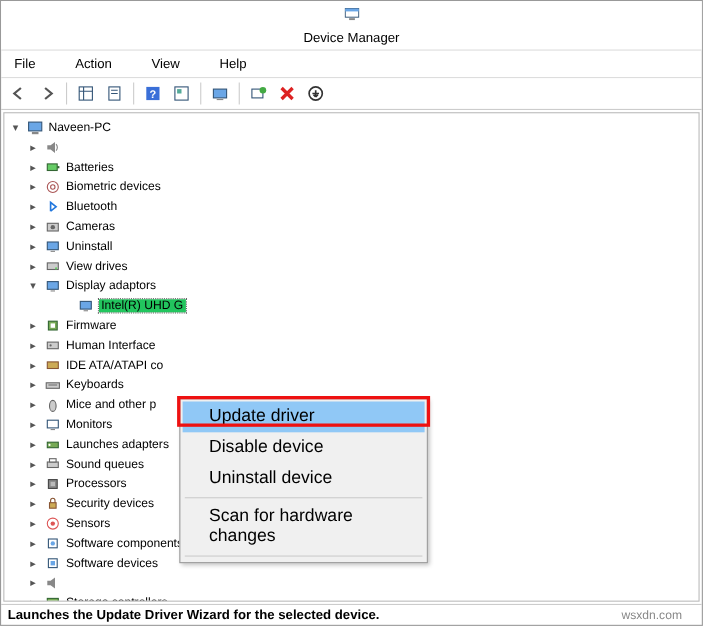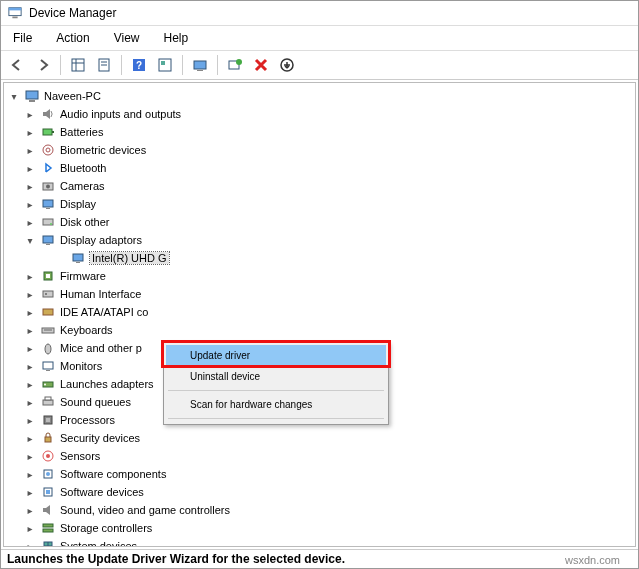--- a/index.html
+++ b/index.html
@@ -15,29 +15,30 @@
     border: 1px solid #999;
     position: relative;
   }
   .titlebar {
     display: flex;
     align-items: center;
     gap: 6px;
     padding: 4px 6px;
     background: #fff;
     border-bottom: 1px solid #ddd;
+    flex-direction: column;
   }
   .titlebar-icon {
     width: 16px; height: 16px;
     display:flex;align-items:center;justify-content:center;
   }
   .titlebar-title { font-size: 12px; }
   .menubar {
     display: flex;
-    gap: 8px;
+    gap: 20px;
     padding: 2px 4px;
     border-bottom: 1px solid #ddd;
     align-items: flex-end;
   }
   .menubar .menu-item {
     padding: 3px 8px;
     cursor: default;
   }
   .toolbar {
     display: flex;
@@ -76,38 +77,38 @@
     cursor: default;
   }
   .exp.spacer { visibility: hidden; }
   .node .ic {
     width: 16px; height: 16px;
     display:flex;align-items:center;justify-content:center;
     font-size: 12px;
   }
   .node .lbl { font-size: 11px; }
   .selected {
-    background: #e5e5e5;
+    background: #22c55e;
     outline: 1px dotted #666;
     padding: 0 2px;
   }
   .context-menu {
     position: absolute;
     left: 159px;
     top: 259px;
     width: 226px;
     background: #f0f0f0;
     border: 1px solid #999;
     box-shadow: 2px 2px 4px rgba(0,0,0,0.25);
     padding: 2px;
     z-index: 10;
   }
   .cm-item {
     padding: 5px 24px;
-    font-size: 10px;
+    font-size: 16px;
     cursor: default;
   }
   .cm-item.highlight {
     background: #90c8f6;
   }
   .cm-sep { height:1px; background:#ccc; margin:3px 2px; }
   .cm-border-top {
     position:absolute;
     left:-3px; top:-3px; right:-3px;
     height: 28px;
@@ -232,21 +233,20 @@
   </div>
   <div id="device-list">
       <div class="node" style="padding-left: 18px;">
         <span class="exp">▸</span>
         <span class="ic">
           <svg width="14" height="14">
             <path d="M2 5h3l4-3v10l-4-3H2z" fill="#888"></path>
             <path d="M10 4a5 5 0 010 6" fill="none" stroke="#888"></path>
           </svg>
         </span>
-        <span class="lbl">Audio inputs and outputs</span>
       </div>
       <div class="node" style="padding-left: 18px;">
         <span class="exp">▸</span>
         <span class="ic">
           <svg width="14" height="14">
             <rect x="2" y="4" width="9" height="6" fill="#6c6" stroke="#363"></rect>
             <rect x="11" y="6" width="2" height="2" fill="#363"></rect>
           </svg>
         </span>
         <span class="lbl">Batteries</span>
@@ -281,31 +281,31 @@
         <span class="lbl">Cameras</span>
       </div>
       <div class="node" style="padding-left: 18px;">
         <span class="exp">▸</span>
         <span class="ic">
           <svg width="14" height="14">
             <rect x="2" y="3" width="10" height="7" fill="#6aa6e6" stroke="#357"></rect>
             <rect x="5" y="11" width="4" height="1" fill="#888"></rect>
           </svg>
         </span>
-        <span class="lbl">Display</span>
+        <span class="lbl">Uninstall</span>
       </div>
       <div class="node" style="padding-left: 18px;">
         <span class="exp">▸</span>
         <span class="ic">
           <svg width="14" height="14">
             <rect x="2" y="4" width="10" height="6" fill="#ccc" stroke="#666"></rect>
             <circle cx="10" cy="9" r="1" fill="#6c6"></circle>
           </svg>
         </span>
-        <span class="lbl">Disk other</span>
+        <span class="lbl">View drives</span>
       </div>
       <div class="node" style="padding-left: 18px;">
         <span class="exp">▾</span>
         <span class="ic">
           <svg width="14" height="14">
             <rect x="2" y="3" width="10" height="7" fill="#6aa6e6" stroke="#357"></rect>
             <rect x="5" y="11" width="4" height="1" fill="#888"></rect>
           </svg>
         </span>
         <span class="lbl">Display adaptors</span>
@@ -448,21 +448,20 @@
         </span>
         <span class="lbl">Software devices</span>
       </div>
       <div class="node" style="padding-left: 18px;">
         <span class="exp">▸</span>
         <span class="ic">
           <svg width="14" height="14">
             <path d="M2 5h3l4-3v10l-4-3H2z" fill="#888"></path>
           </svg>
         </span>
-        <span class="lbl">Sound, video and game controllers</span>
       </div>
       <div class="node" style="padding-left: 18px;">
         <span class="exp">▸</span>
         <span class="ic">
           <svg width="14" height="14">
             <rect x="2" y="3" width="10" height="3" fill="#7a5" stroke="#363"></rect>
             <rect x="2" y="8" width="10" height="3" fill="#7a5" stroke="#363"></rect>
           </svg>
         </span>
         <span class="lbl">Storage controllers</span>
@@ -477,20 +476,21 @@
           </svg>
         </span>
         <span class="lbl">System devices</span>
       </div>
     </div>
 
   <div class="context-menu">
     <div class="cm-border-top"></div>
     <div id="cm-items">
         <div class="cm-item highlight">Update driver</div>
+        <div class="cm-item">Disable device</div>
         <div class="cm-item">Uninstall device</div>
         <div class="cm-sep"></div>
         <div class="cm-item">Scan for hardware changes</div>
         <div class="cm-sep"></div>
       </div>
   </div>
 </div>
 
 <div class="statusbar">
   <span>Launches the Update Driver Wizard for the selected device.</span>

